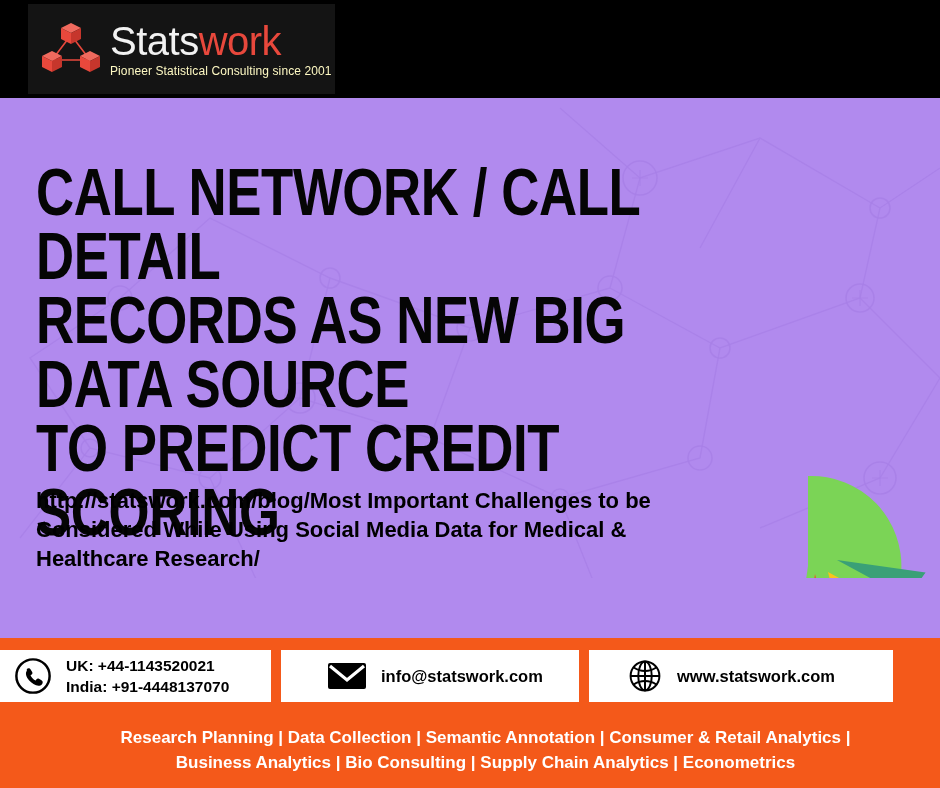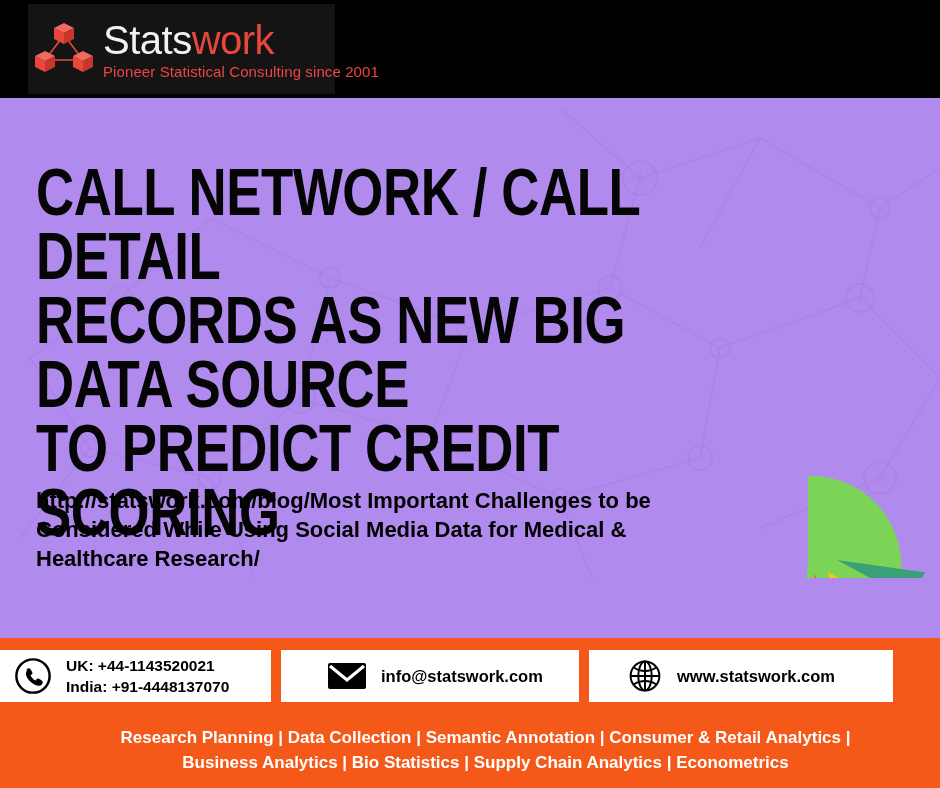--- a/index.html
+++ b/index.html
@@ -25,21 +25,21 @@
     width: 940px; height: 98px;
     background: #000000;
   }
   .logo-box {
     position: absolute;
     left: 28px; top: 4px;
     width: 307px; height: 90px;
     background: #141414;
     display: flex;
     align-items: center;
-    padding-left: 3px;
+    padding-left: 10px;
     box-sizing: border-box;
   }
   .logo-mark {
     width: 66px; height: 60px;
     flex: 0 0 auto;
     margin-right: 6px;
   }
   .logo-type {
     display: flex;
     flex-direction: column;
@@ -48,22 +48,22 @@
   }
   .logo-word {
     font-size: 40px;
     font-weight: 400;
     letter-spacing: -0.5px;
     white-space: nowrap;
   }
   .logo-word .w1 { color: #f2f2f2; }
   .logo-word .w2 { color: #e8483c; }
   .logo-tag {
-    font-size: 15px;
-    color: #ef4444;
+    font-size: 12px;
+    color: #fef9c3;
     white-space: nowrap;
     margin-top: 4px;
     letter-spacing: 0.1px;
   }
 
   
   .body-area {
     position: absolute;
     left: 0; top: 98px;
     width: 940px; height: 480px;
@@ -311,16 +311,16 @@
             <path d="M7.5 29.5 a 22 22 0 0 1 25 0"></path>
           </g>
         </svg>
       </span>
       <span class="card-text single">www.statswork.com</span>
     </div>
   </div>
 
   <div class="services">
     <span class="srow">Research Planning  |  Data Collection  |  Semantic Annotation  |  Consumer &amp; Retail Analytics  |</span>
-    <span class="srow">Business Analytics  |  Bio Statistics  |  Supply Chain Analytics  | Econometrics</span>
+    <span class="srow">Business Analytics  |  Bio Consulting  |  Supply Chain Analytics  | Econometrics</span>
   </div>
 
 </div>
 
 </body></html>

